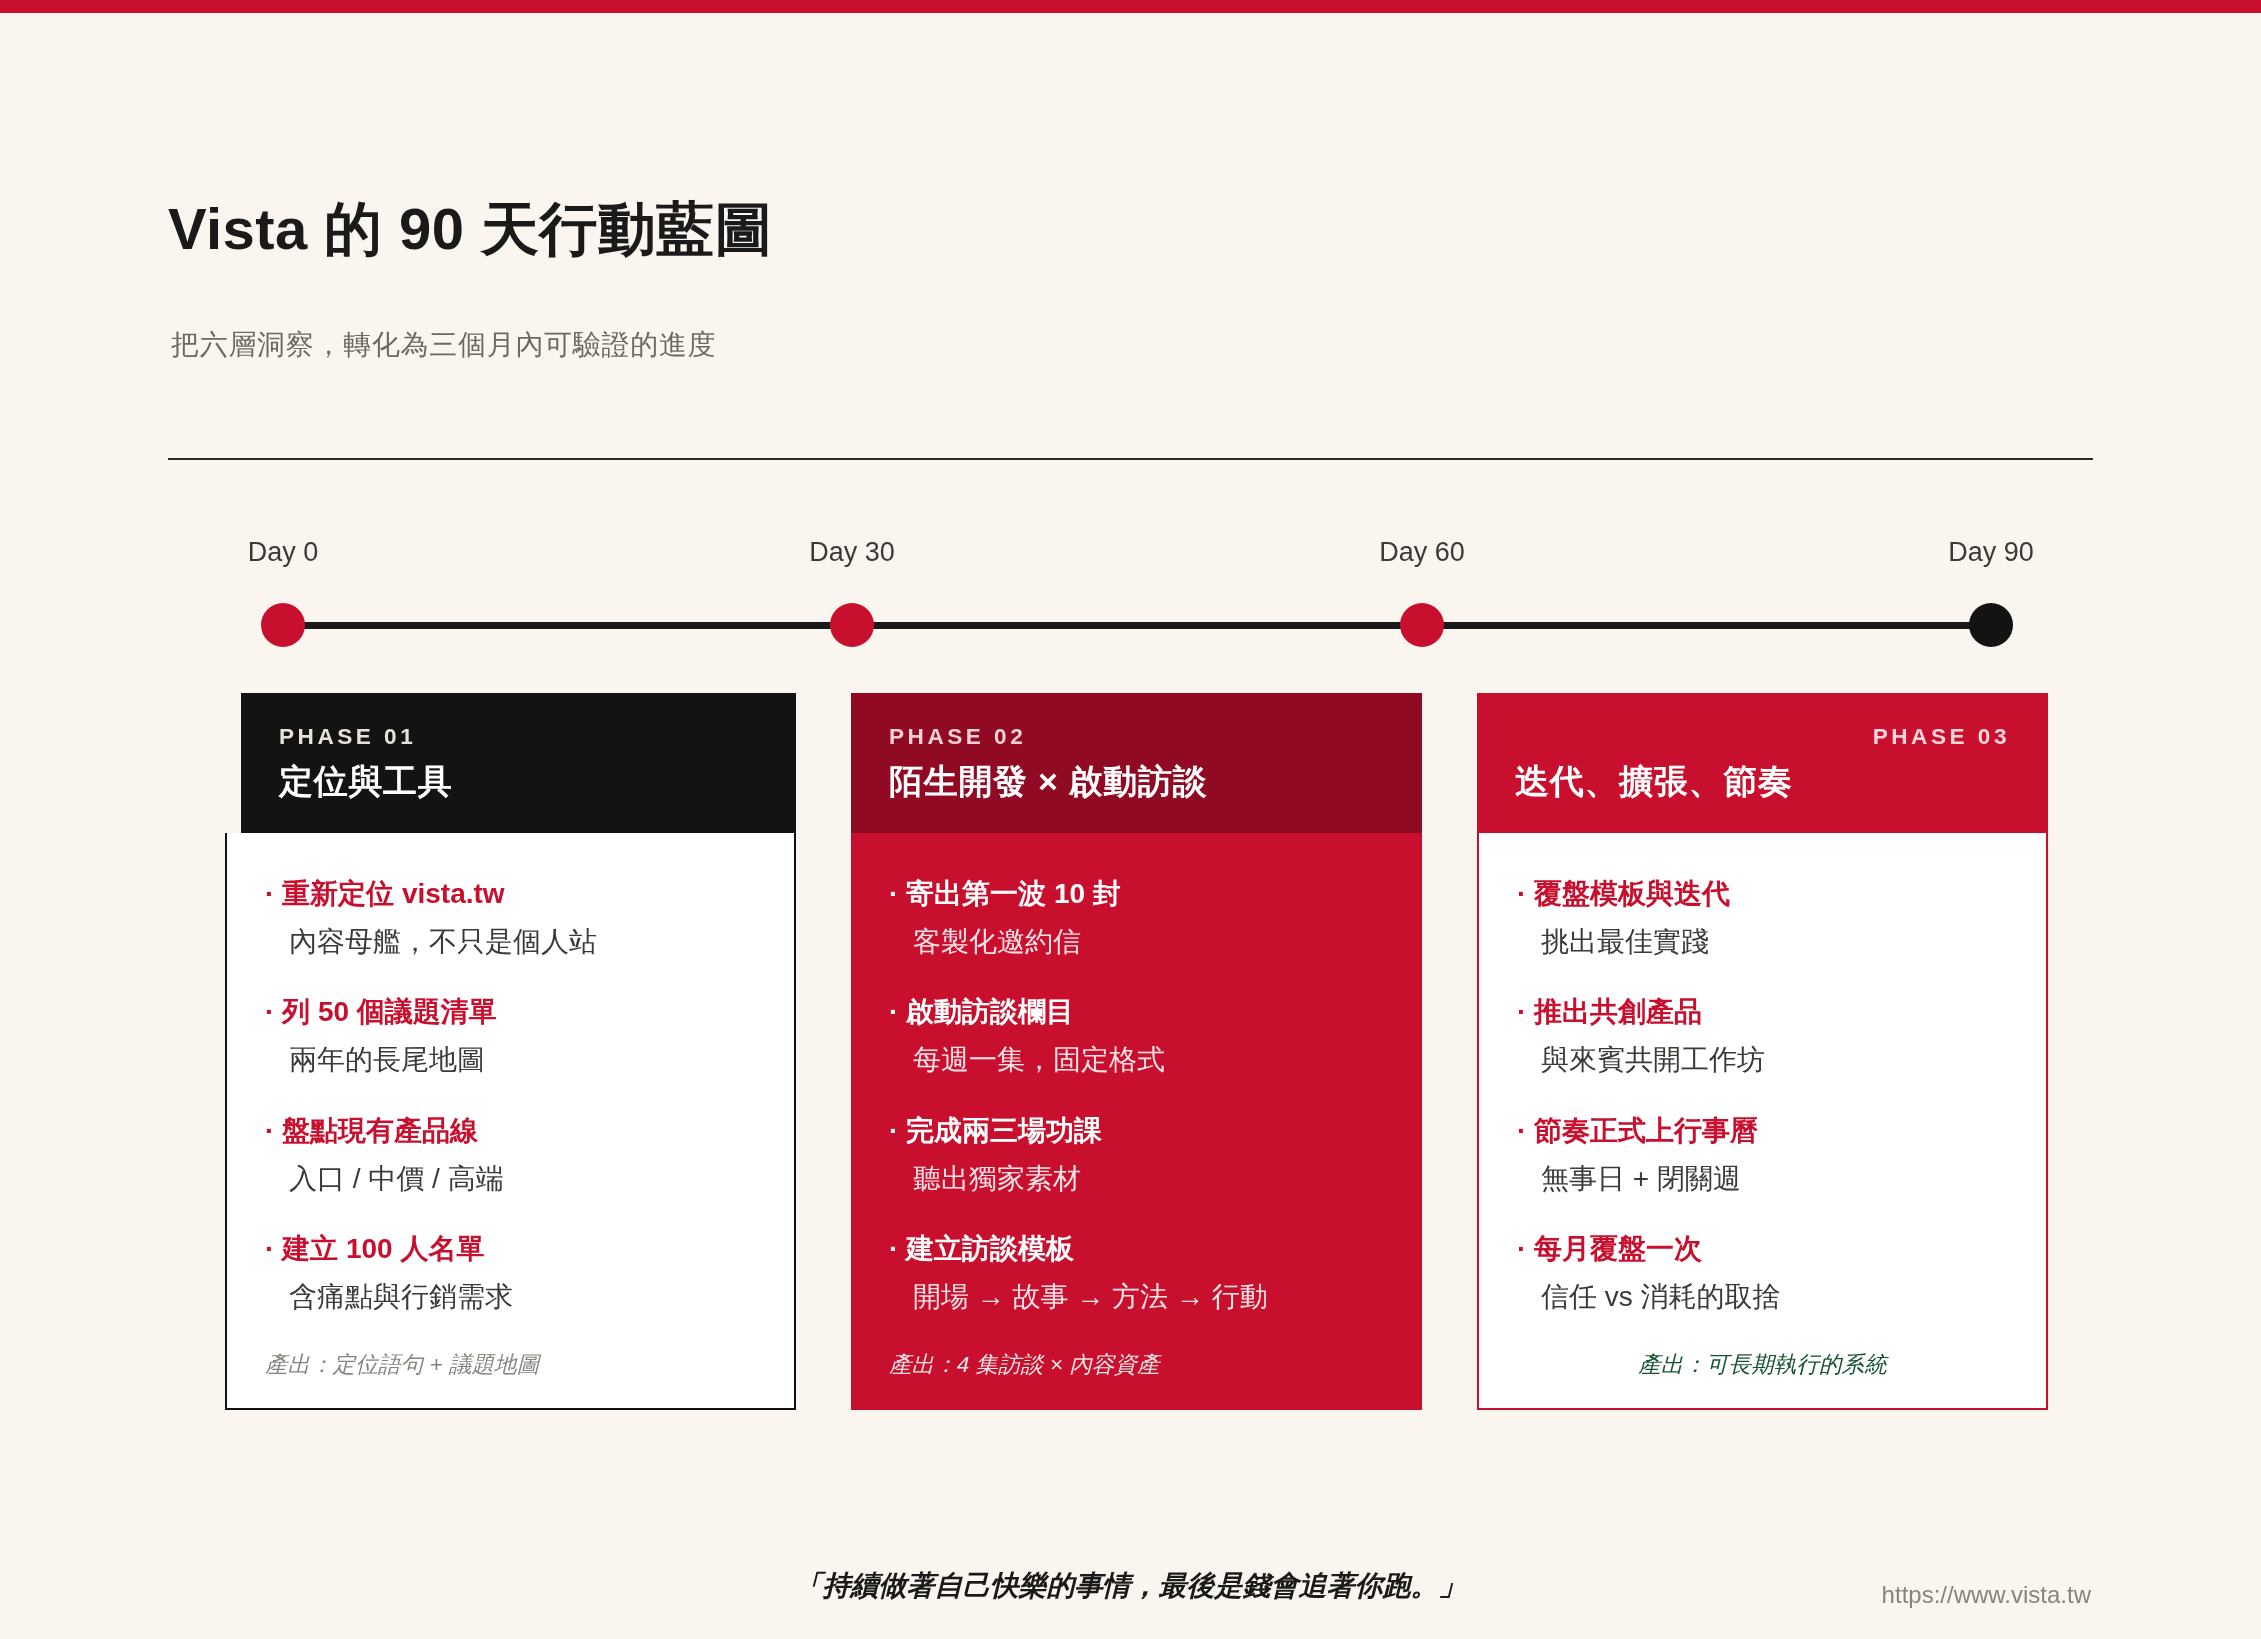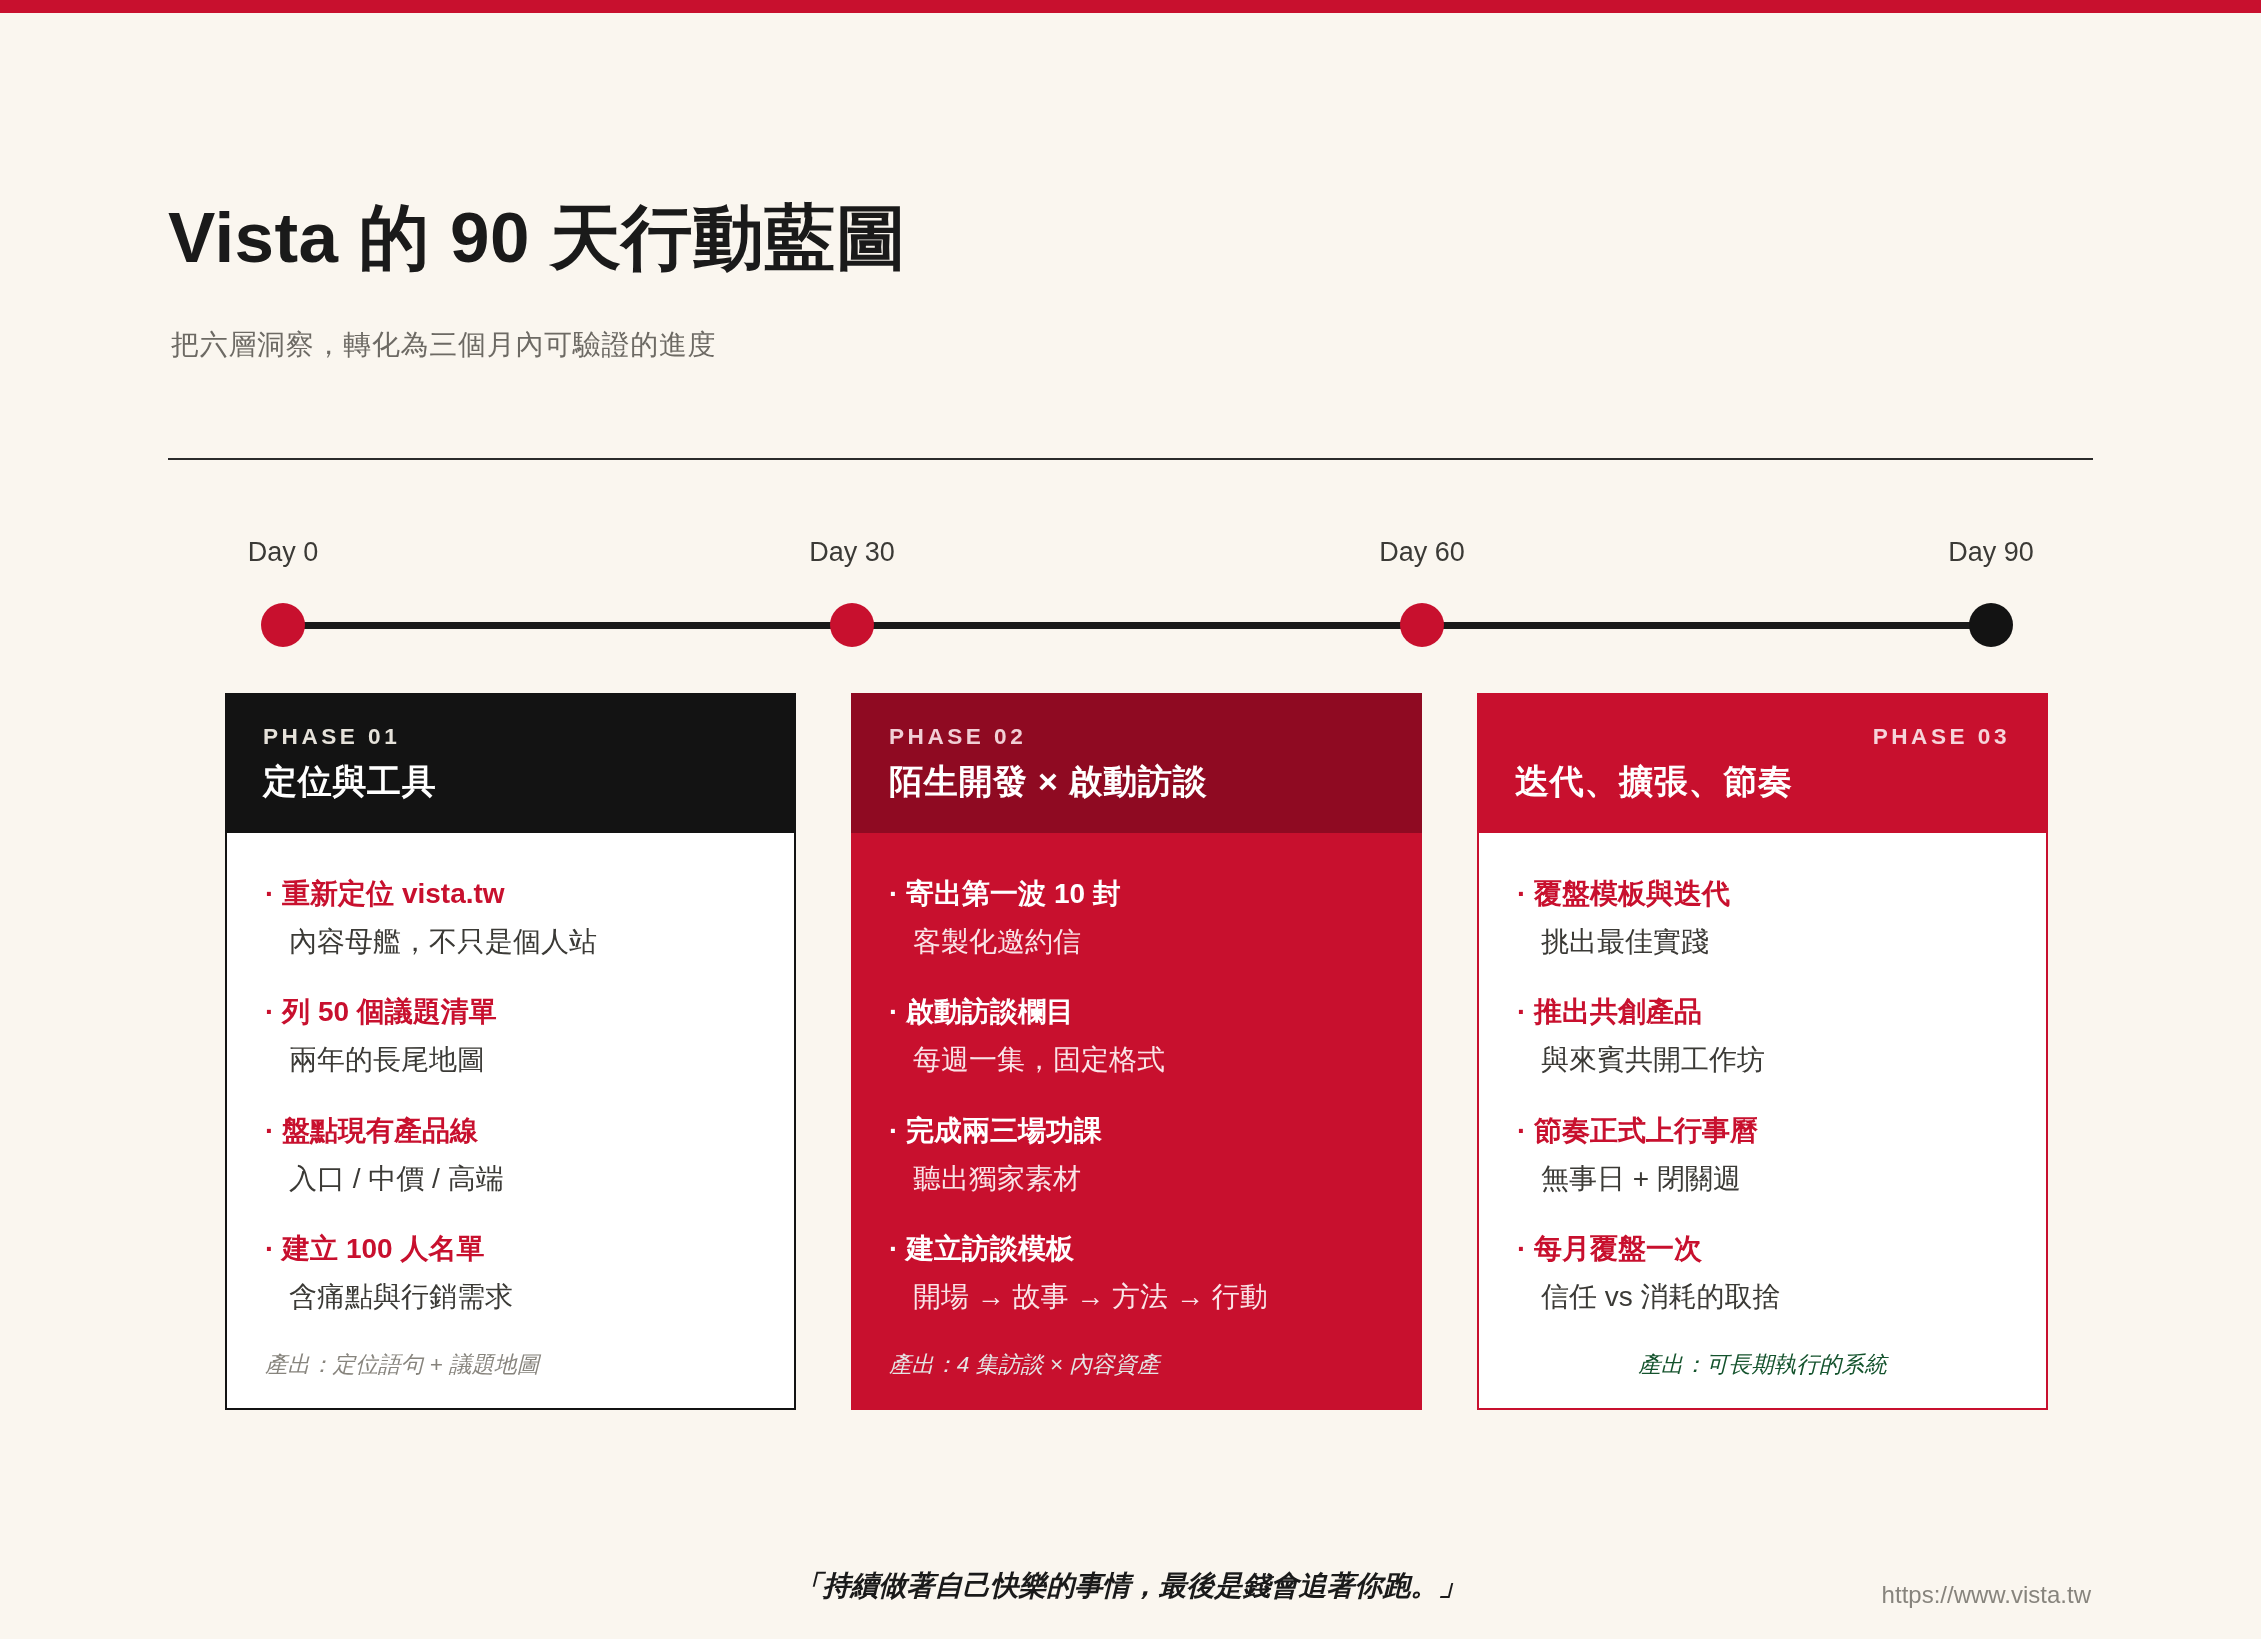--- a/index.html
+++ b/index.html
@@ -24,21 +24,21 @@
     position: absolute;
     top: 0; left: 0;
     width: 2261px;
     height: 1639px;
     padding: 0 170px;
   }
   .title {
     position: absolute;
     left: 168px;
     top: 191px;
-    font-size: 71px;
+    font-size: 58px;
     font-weight: bold;
     color: #1a1a1a;
     letter-spacing: 0.4px;
   }
   .subtitle {
     position: absolute;
     left: 171px;
     top: 326px;
     font-size: 28px;
     color: #6d6a64;
@@ -125,21 +125,21 @@
     font-size: 28px;
     padding-left: 24px;
   }
   .outcome {
     font-size: 22.6px;
     font-style: italic;
     margin-top: 10px;
   }
 
   
-  .card-1 .card-head { background: #131313; }
+  .card-1 .card-head { background: #131313; margin-left: 16px; }
   .card-1 .card-kicker { color: #e6e2da; }
   .card-1 .card-title { color: #ffffff; }
   .card-1 .card-body {
     background: #ffffff;
     border: 2.1px solid #131313;
     border-top: none;
   }
   .card-1 .item-head { color: #c8102e; }
   .card-1 .item-sub { color: #3b3a36; }
   .card-1 .outcome { color: #87847d; }

